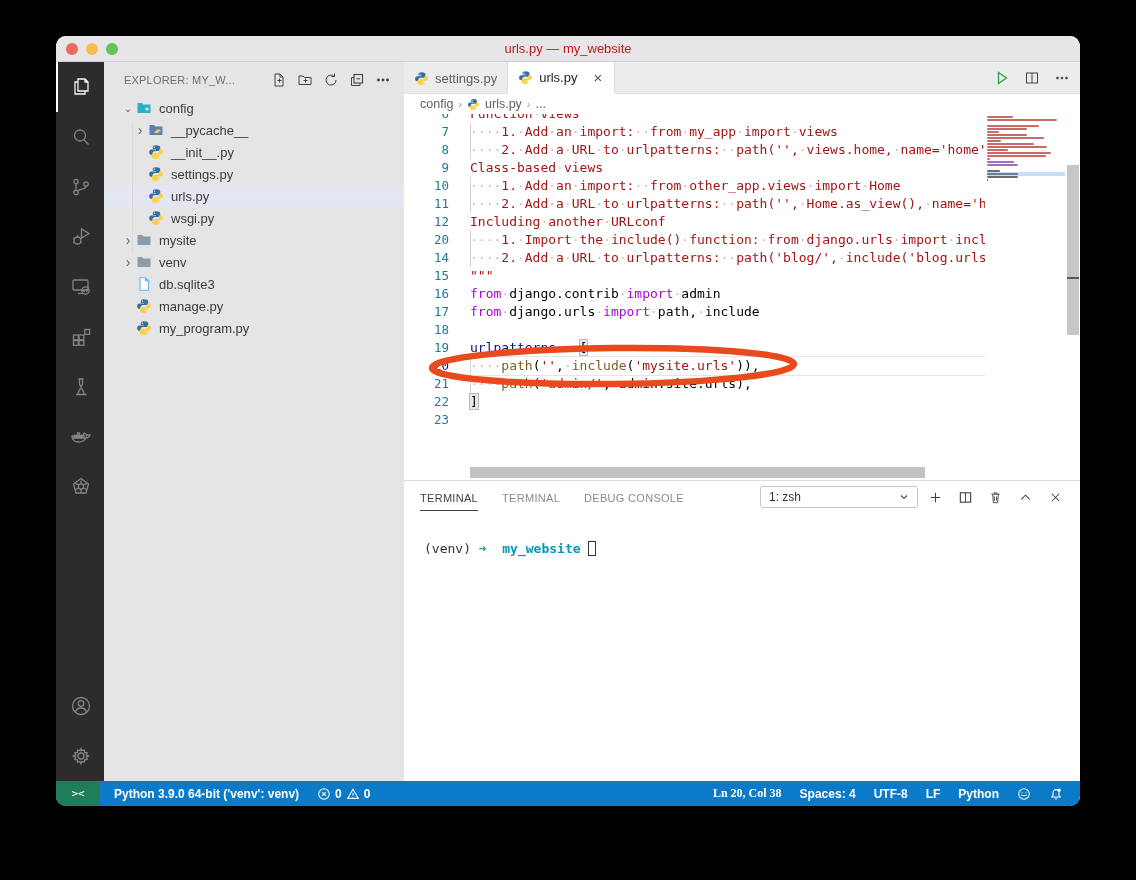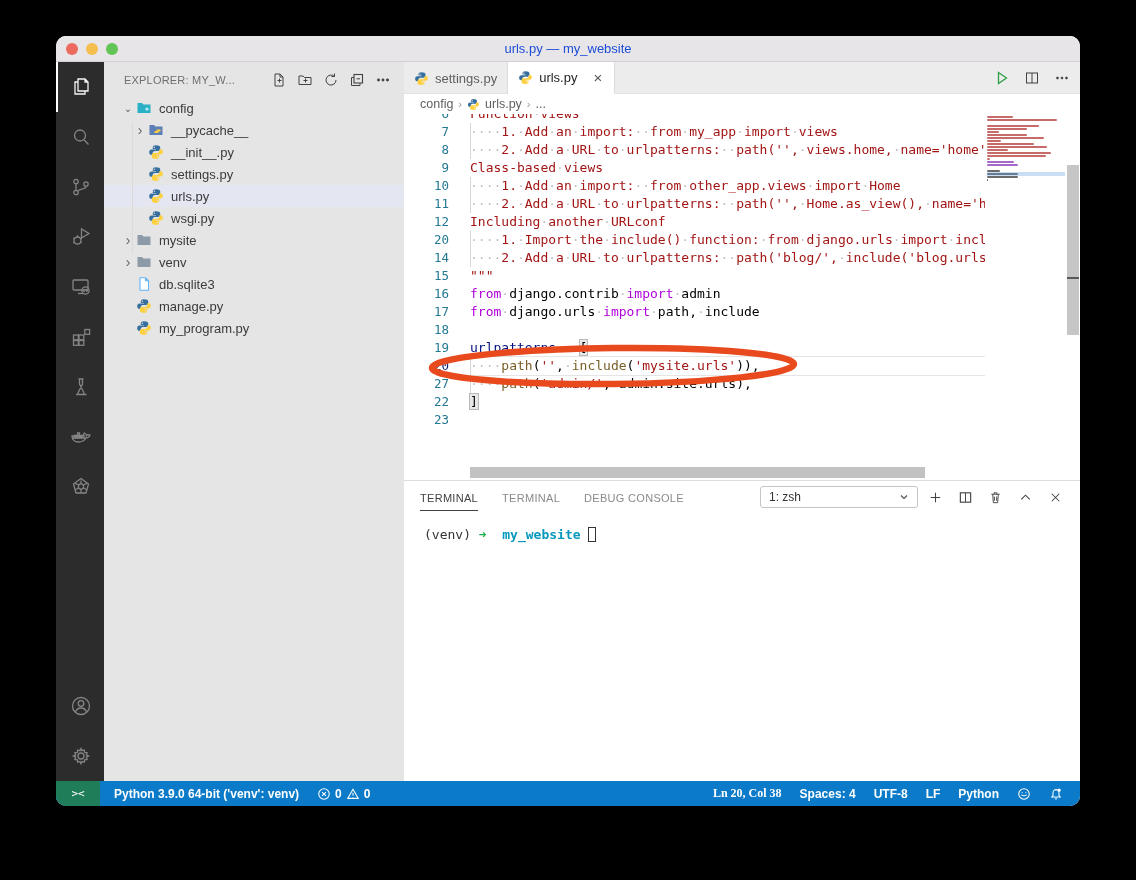--- a/index.html
+++ b/index.html
@@ -2,21 +2,21 @@
 <html><head>
 <meta charset="utf-8">
 <style>
   * { margin:0; padding:0; box-sizing:border-box; }
   html,body { width:1136px; height:880px; background:#000; font-family:"Liberation Sans", sans-serif; overflow:hidden; }
   #window { position:absolute; left:56px; top:36px; width:1024px; height:770px; background:#fff; border-radius:10px; overflow:hidden; box-shadow:0 20px 60px rgba(0,0,0,.6); display:flex; flex-direction:column; }
 
   
   #titlebar { height:26px; background:#e7e5e7; border-bottom:1px solid #d1cfd1; position:relative; flex:none; }
   .tl { position:absolute; top:7px; width:12px; height:12px; border-radius:50%; }
-  #title-text { position:absolute; left:0; right:0; top:5px; text-align:center; font-size:13px; color:#1d4ed8; }
+  #title-text { position:absolute; left:0; right:0; top:5px; text-align:center; font-size:13px; color:#b91c1c; }
 
   #main { flex:1; display:flex; min-height:0; }
 
   
   #activitybar { width:48px; background:#2c2c2c; display:flex; flex-direction:column; flex:none; }
   .act-item { width:48px; height:50px; display:flex; align-items:center; justify-content:center; border-left:2px solid transparent; cursor:pointer; }
   .act-item svg { width:24px; height:24px; stroke:#848484; fill:none; stroke-width:1.3; }
   .act-item.active { border-left-color:#fff; }
   .act-item.active svg { stroke:#f5f5f5; }
   #act-spacer { flex:1; }
@@ -75,21 +75,21 @@
   
   #panel { height:301px; flex:none; border-top:1px solid #ddd; background:#fff; display:flex; flex-direction:column; }
   #panel-header { height:32px; display:flex; align-items:center; padding:0 12px 0 16px; flex:none; }
   .ptab { font-size:11px; letter-spacing:.3px; color:#8a8a8a; margin-right:24px; padding:8px 0 6px; cursor:pointer; }
   .ptab.active { color:#424242; border-bottom:1px solid #424242; }
   #shell-select { margin-left:auto; width:158px; height:22px; border:1px solid #c5c5c5; border-radius:3px; background:#fff; font-size:12px; color:#333; display:flex; align-items:center; padding:0 8px; cursor:pointer; }
   #shell-select .lbl { flex:1; }
   .pact { width:26px; height:24px; display:flex; align-items:center; justify-content:center; cursor:pointer; margin-left:4px; }
   .pact svg { width:15px; height:15px; stroke:#424242; fill:none; stroke-width:1.2; }
   #term { flex:1; padding:14px 0 0 20px; font-family:"DejaVu Sans Mono","Liberation Mono",monospace; font-size:13px; }
-  #prompt { display:flex; align-items:center; gap:0; white-space:pre; }
+  #prompt { display:flex; align-items:center; gap:0; white-space:pre;margin-top:14px; }
   #term-cursor { display:inline-block; width:8px; height:15px; border:1.3px solid #333; margin-left:7px; vertical-align:middle; }
 
   
   #statusbar { height:25px; background:#0a7ac9; color:#fff; display:flex; align-items:center; font-size:12px; flex:none; }
   #remote { width:44px; height:25px; background:#1f7d5a; display:flex; align-items:center; justify-content:center; font-family:"DejaVu Sans Mono",monospace; font-size:11px; cursor:pointer; }
   .st-item { padding:0 9px; height:25px; display:flex; align-items:center; gap:4px; cursor:pointer; white-space:nowrap; }
   #st-right { margin-left:auto; display:flex; align-items:center; padding-right:8px; }
   .st-icon svg { width:14px; height:14px; stroke:#fff; fill:none; stroke-width:1.2; display:block; }
   .pyicon svg { display:block; }
 </style>
@@ -444,21 +444,21 @@
             </div>
             <div class="ln-row">
               <div class="gutter">19</div>
               <div class="codecell"><span class="tk-v">urlpatterns</span><span class="tk-p"><span class="wsd">·</span>=<span class="wsd">·</span></span><span class="tk-b">[</span></div>
             </div>
             <div class="ln-row cur">
               <div class="gutter">20</div>
               <div class="codecell guide"><span class="tk-p"><span class="wsd">·</span><span class="wsd">·</span><span class="wsd">·</span><span class="wsd">·</span></span><span class="tk-f">path</span><span class="tk-p">(</span><span class="tk-s">''</span><span class="tk-p">,<span class="wsd">·</span></span><span class="tk-f">include</span><span class="tk-p">(</span><span class="tk-s">'mysite.urls'</span><span class="tk-p">)),</span></div>
             </div>
             <div class="ln-row">
-              <div class="gutter">27</div>
+              <div class="gutter">21</div>
               <div class="codecell guide"><span class="tk-p"><span class="wsd">·</span><span class="wsd">·</span><span class="wsd">·</span><span class="wsd">·</span></span><span class="tk-f">path</span><span class="tk-p">(</span><span class="tk-s">'admin/'</span><span class="tk-p">,<span class="wsd">·</span>admin.site.urls),</span></div>
             </div>
             <div class="ln-row">
               <div class="gutter">22</div>
               <div class="codecell"><span class="tk-b">]</span></div>
             </div>
             <div class="ln-row">
               <div class="gutter">23</div>
               <div class="codecell"></div>
             </div>

